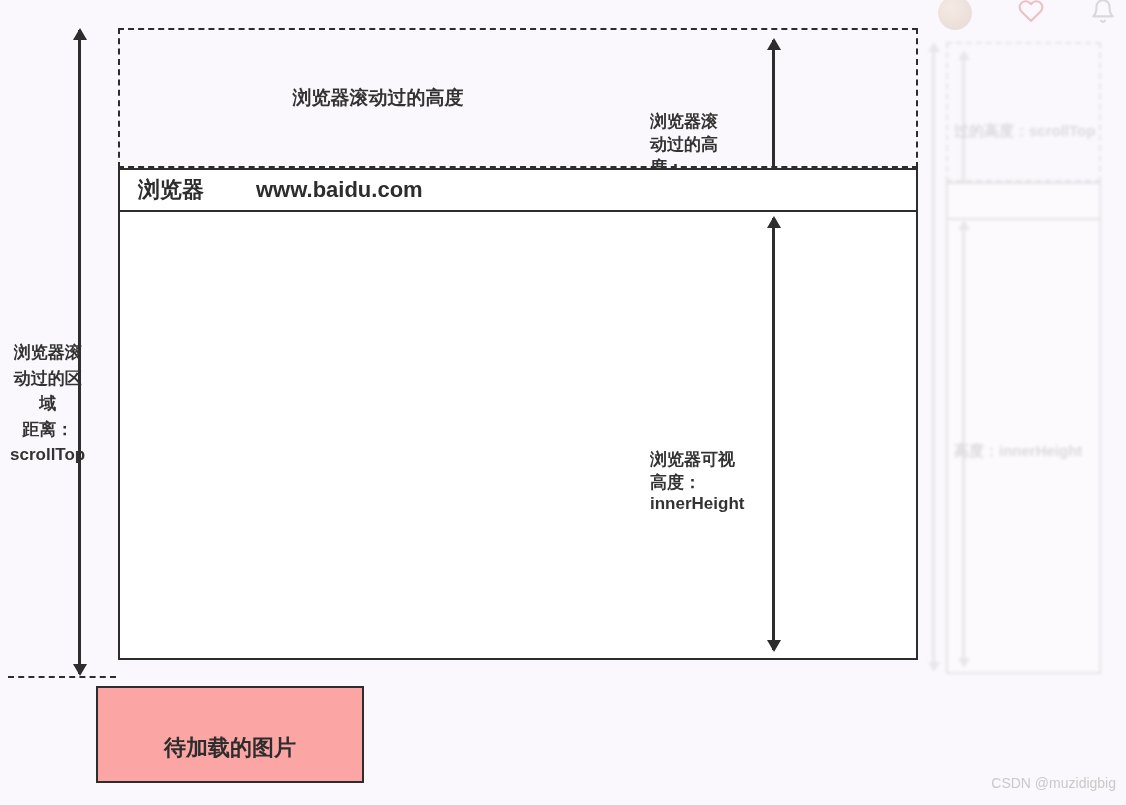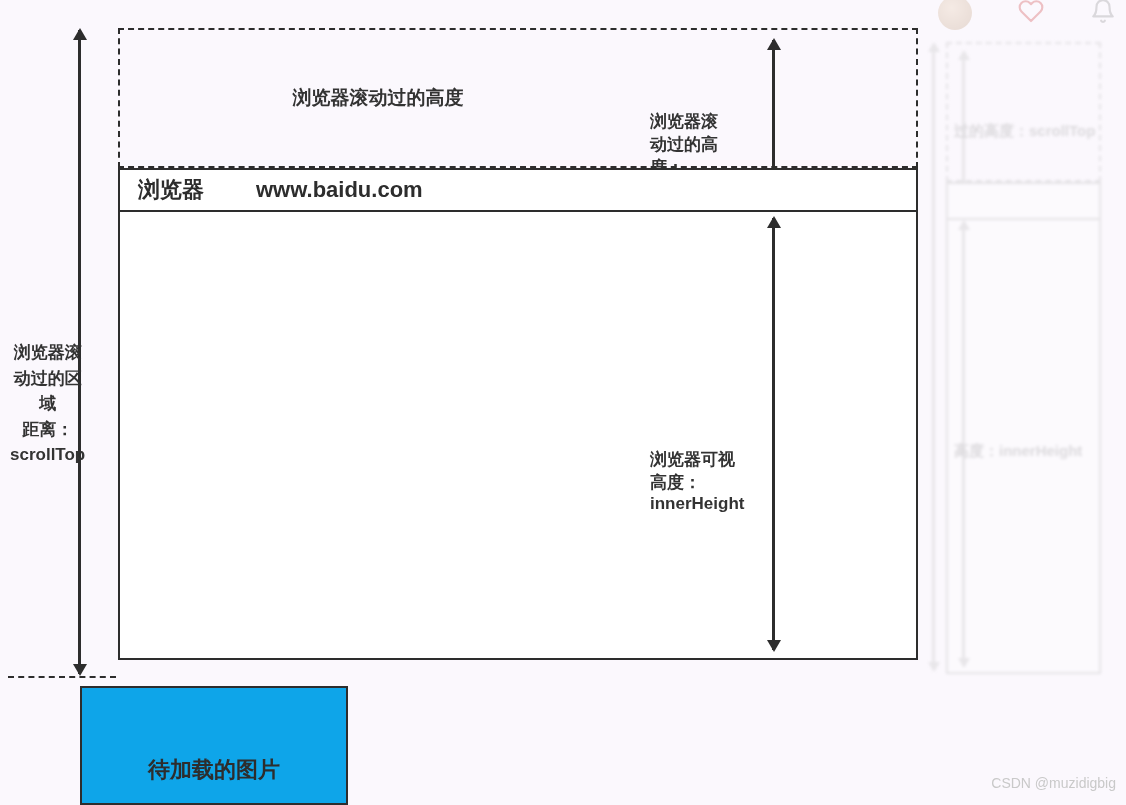--- a/index.html
+++ b/index.html
@@ -67,25 +67,25 @@
 
   .dashed-bottom {
     position: absolute;
     left: 8px; top: 676px;
     width: 108px;
     border-top: 2px dashed #2d2d2d;
   }
 
   .pending-box {
     position: absolute;
-    left: 80px; top: 686px;
-    width: 268px; height: 119px;
+    left: 96px; top: 686px;
+    width: 268px; height: 97px;
     border: 2px solid #2d2d2d;
     box-sizing: border-box;
-    background: #0ea5e9;
+    background: #fca5a5;
     display: flex; align-items: flex-end; justify-content: center;
   }
   .pending-box span {
     font-size: 22px; font-weight: 700; color: #2d2d2d;
     padding-bottom: 18px;
   }
 
   
   .v-arrow {
     position: absolute;

